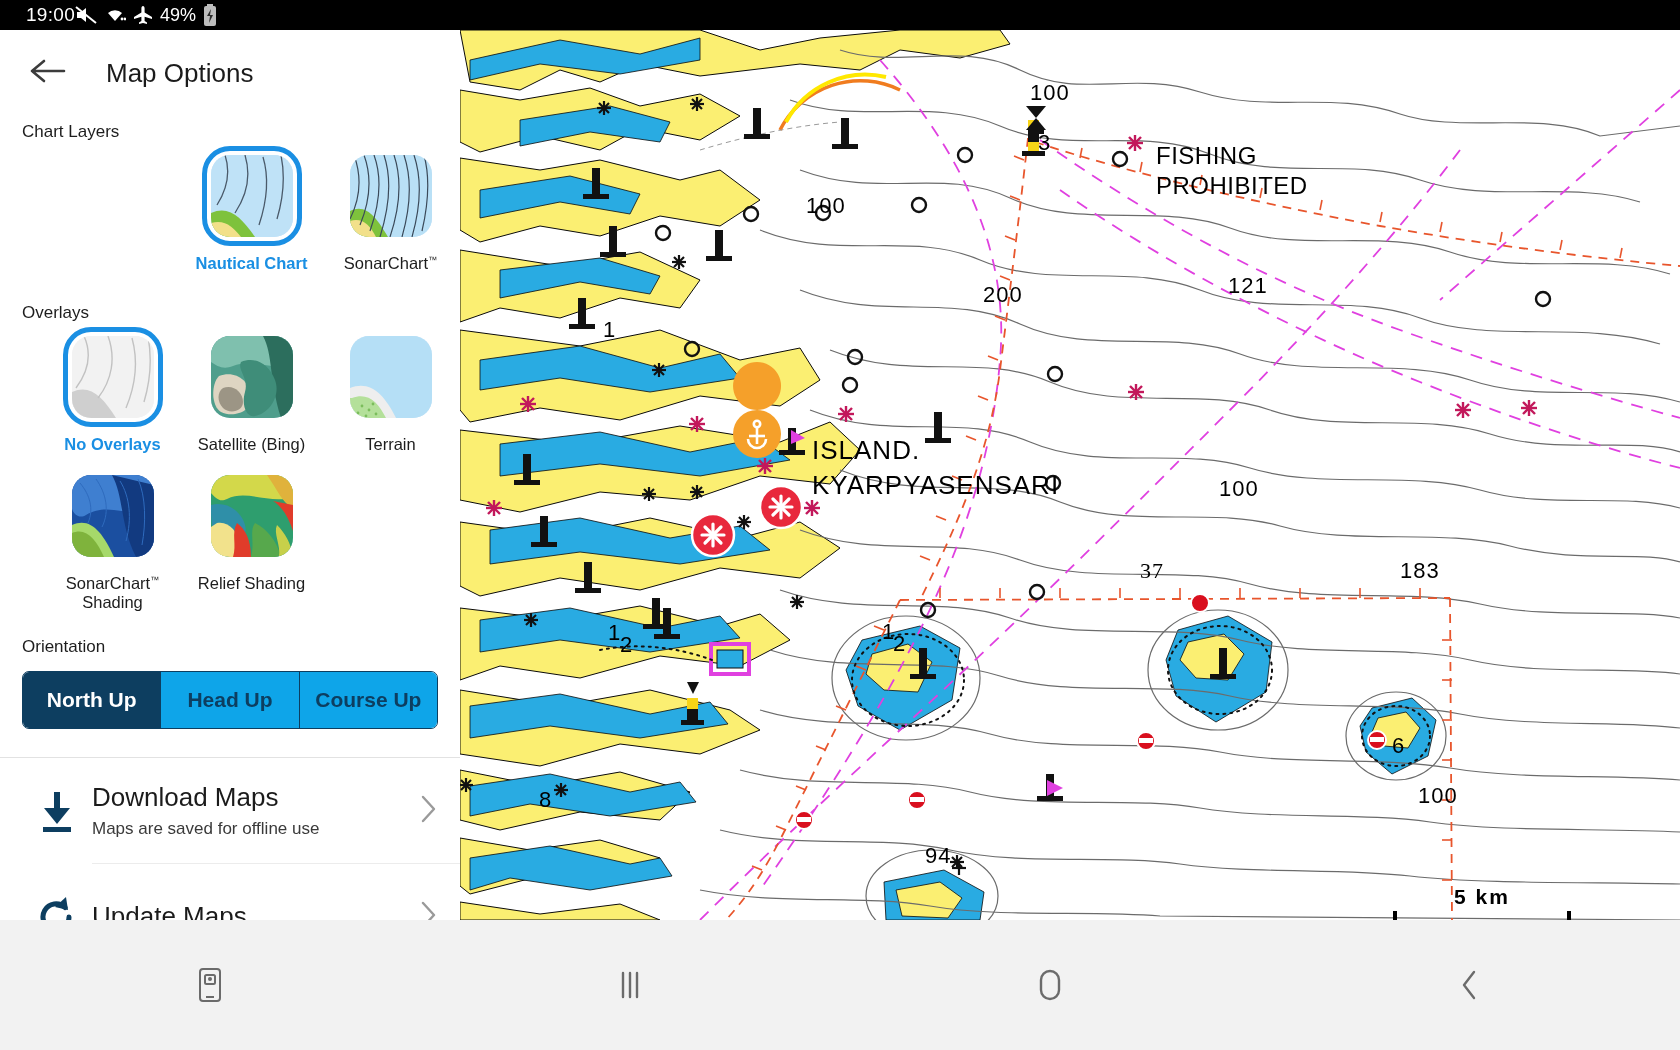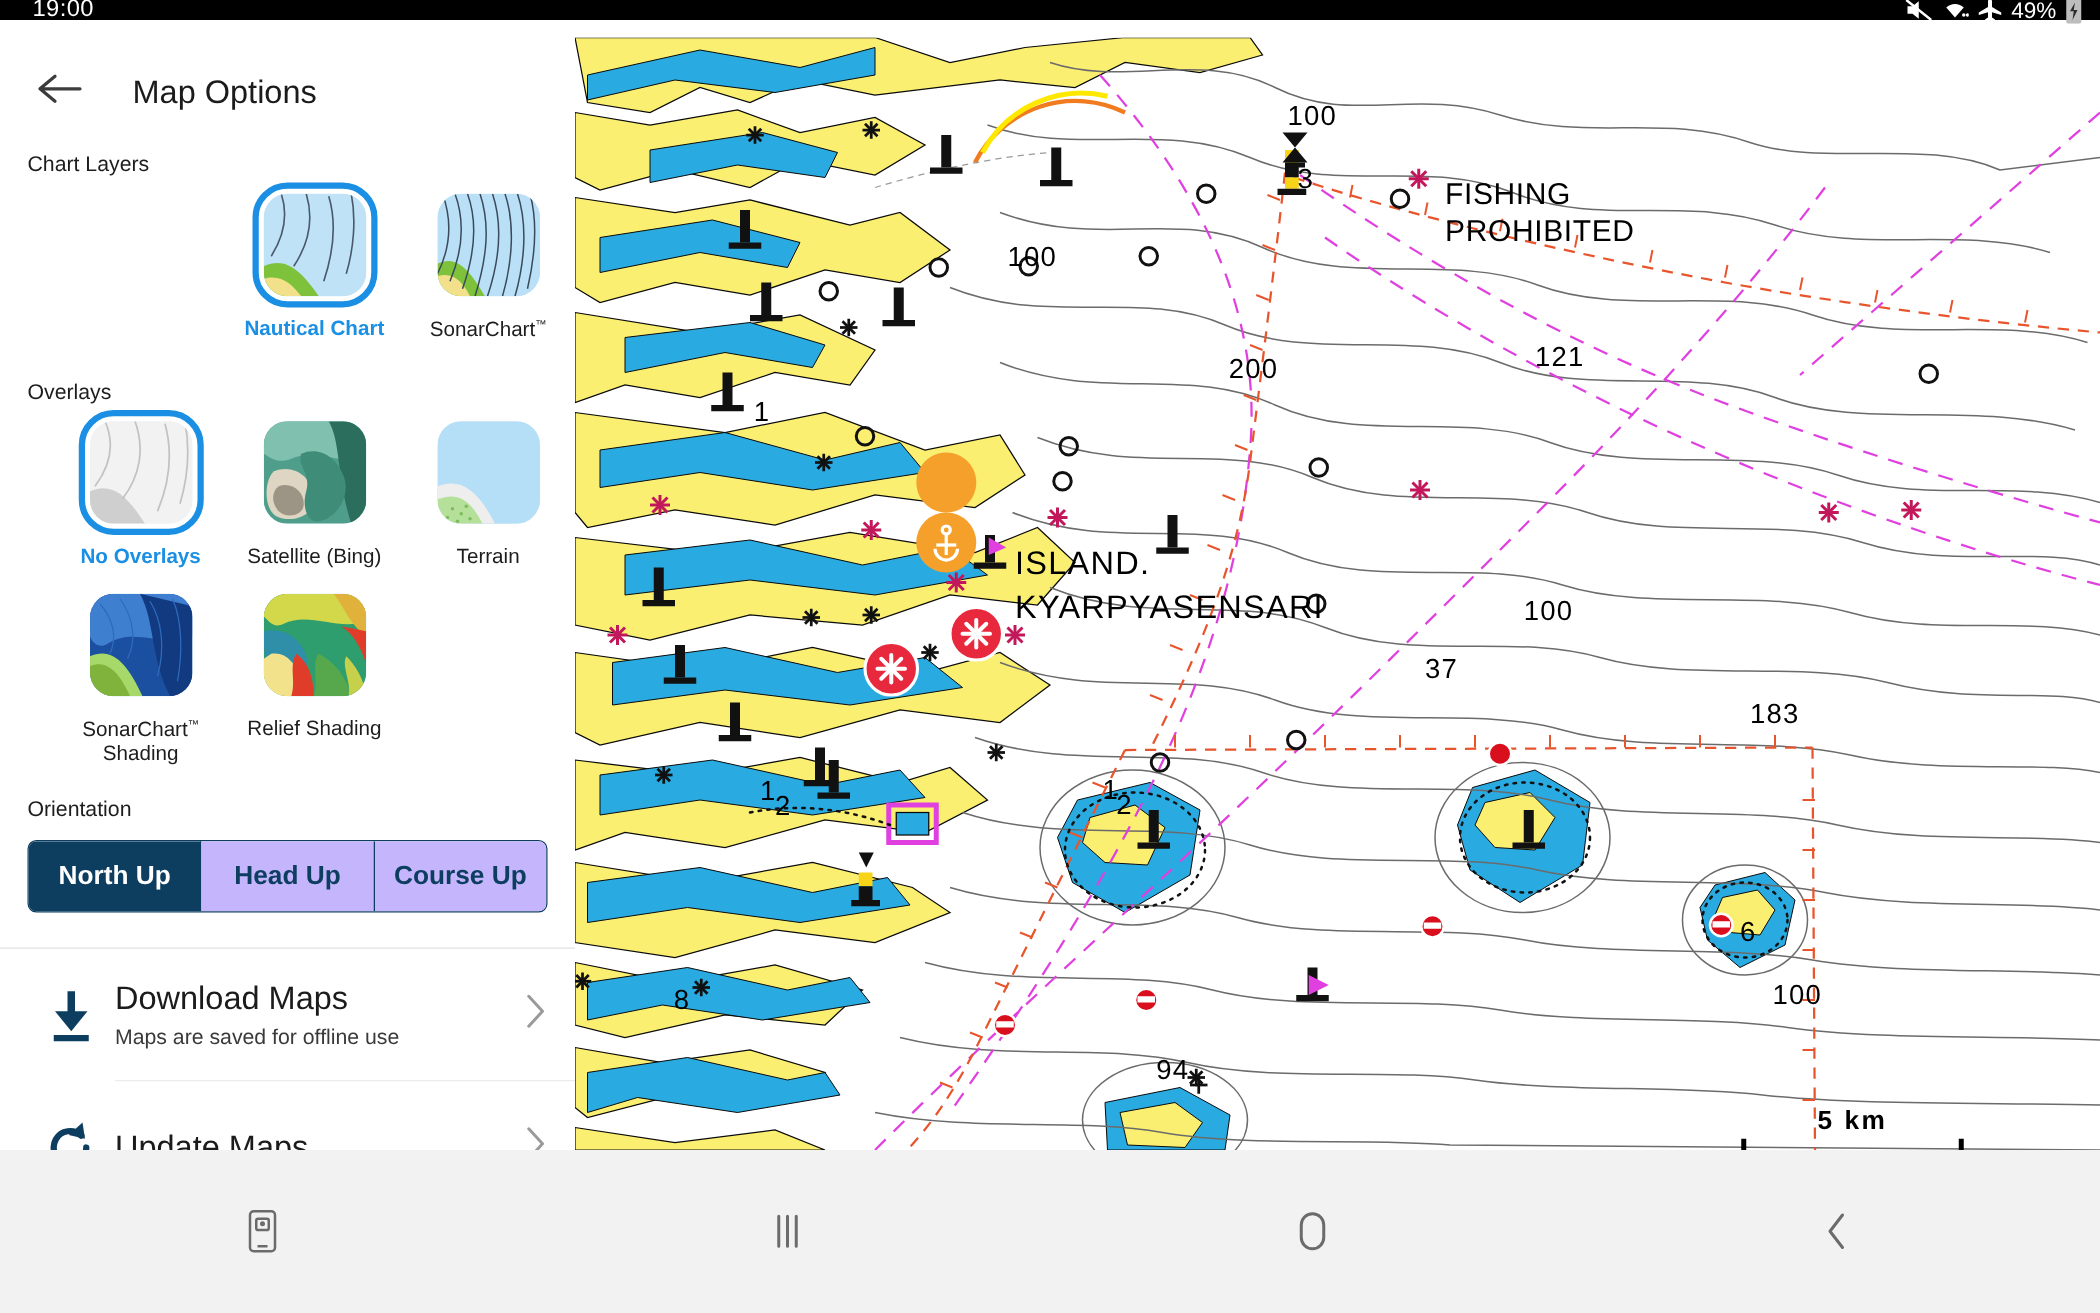--- a/index.html
+++ b/index.html
@@ -6,23 +6,23 @@
   html, body {
     width: 1680px; height: 1050px;
     overflow: hidden;
     font-family: "Liberation Sans", sans-serif;
     background: #ffffff;
   }
   #root { position: relative; width: 1680px; height: 1050px; }
 
   
   #status-bar {
-    position: absolute; top: 0; left: 0; width: 1680px; height: 16px;
+    position: absolute; top: 0; left: 0; width: 1680px; height: 30px;
     background: #000; color: #fff;
-    display: flex; align-items: center; justify-content: space-between;
+    display: flex; align-items: center; 
     padding: 0 14px;
     z-index: 60;
   }
   #status-clock { font-size: 19px; letter-spacing: .3px; padding-left: 12px;}
   #status-right { display: flex; align-items: center; gap: 7px; }
   #status-right svg { display: block; }
   #battery-text { font-size: 18px; }
 
   
   #map-pane {
@@ -87,21 +87,21 @@
   
   #orientation-title { margin-top: 24px; }
   #segmented {
     margin: 14px 22px 0 22px; height: 58px;
     border: 1.5px solid #0d3e60; border-radius: 7px; overflow: hidden;
     display: flex;
   }
   .seg {
     flex: 1; display: flex; align-items: center; justify-content: center;
     font-size: 21px; font-weight: bold; color: #0d3e60; cursor: pointer;
-    border-right: 1.5px solid #0d3e60; background: #c4b5fd;
+    border-right: 1.5px solid #0d3e60; background: #0ea5e9;
   }
   .seg:last-child { border-right: none; }
   .seg.active { background: #0d3e60; color: #fff; }
 
   #panel-divider {
     margin-top: 28px; height: 1px; background: #e2e2e2; width: 100%;
   }
 
   .list-row {
     display: flex; align-items: center; padding: 0 22px 0 22px;
@@ -576,21 +576,21 @@
     </div>
 
     <div id="depth-labels">
         <div class="map-label depth" style="left: 1030px; top: 50px;">100</div>
         <div class="map-label depth" style="left: 1038px; top: 100px;">3</div>
         <div class="map-label depth" style="left: 806px; top: 163px;">100</div>
         <div class="map-label depth" style="left: 983px; top: 252px;">200</div>
         <div class="map-label depth" style="left: 1228px; top: 243px;">121</div>
         <div class="map-label depth" style="left: 603px; top: 287px;">1</div>
         <div class="map-label depth" style="left: 1219px; top: 446px;">100</div>
-        <div class="map-label depth" style="left: 1140px; top: 492px;">37</div>
+        <div class="map-label depth" style="left: 1140px; top: 528px; font-family: Liberation Serif, serif;">37</div>
         <div class="map-label depth" style="left: 1400px; top: 528px;">183</div>
         <div class="map-label depth" style="left: 608px; top: 590px;">1</div>
         <div class="map-label depth" style="left: 620px; top: 602px;">2</div>
         <div class="map-label depth" style="left: 882px; top: 589px;">1</div>
         <div class="map-label depth" style="left: 893px; top: 601px;">2</div>
         <div class="map-label depth" style="left: 1392px; top: 703px;">6</div>
         <div class="map-label depth" style="left: 1418px; top: 753px;">100</div>
         <div class="map-label depth" style="left: 539px; top: 757px;">8</div>
         <div class="map-label depth" style="left: 925px; top: 813px;">94</div>
       </div>

